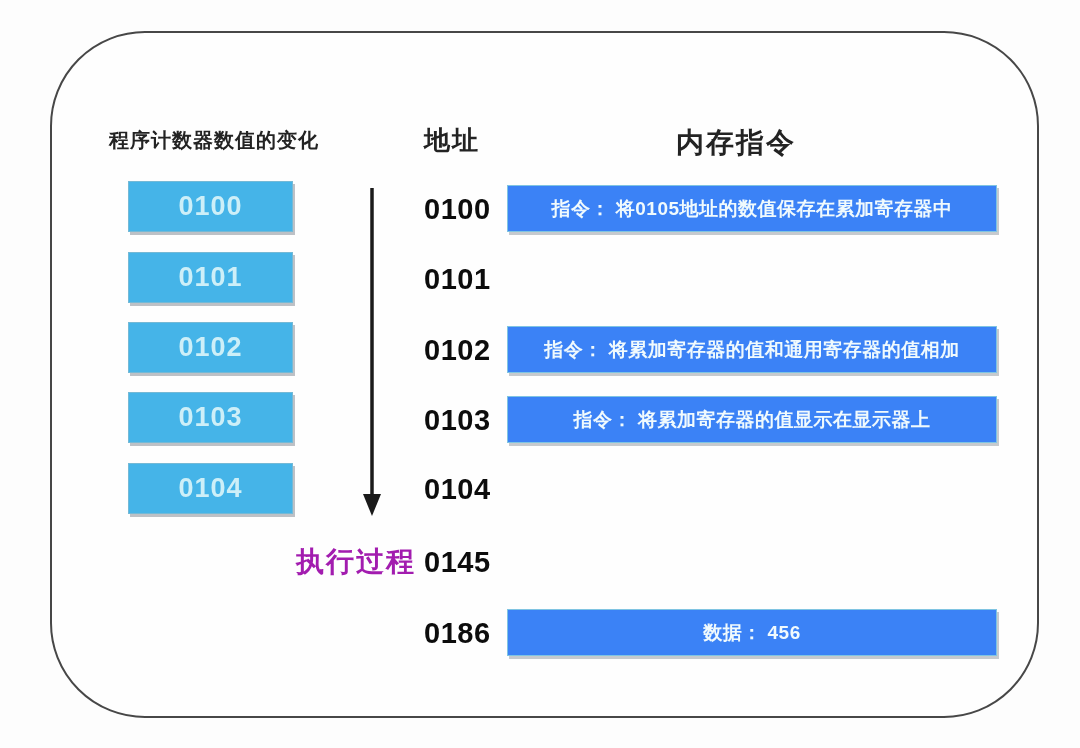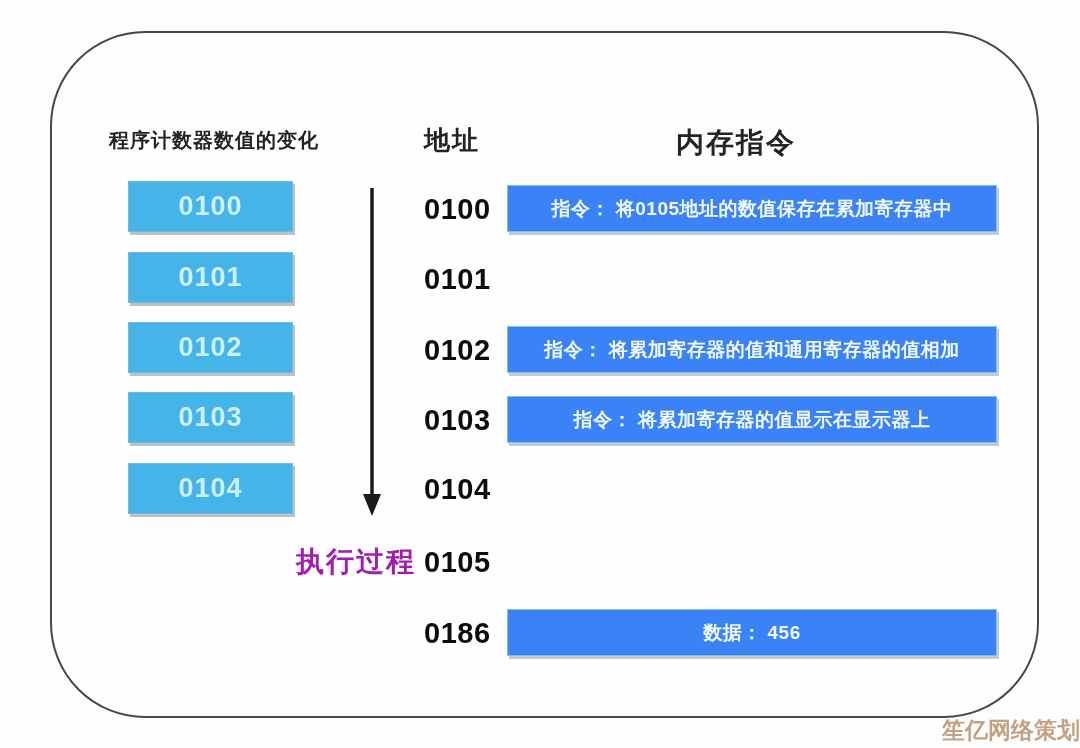--- a/index.html
+++ b/index.html
@@ -145,23 +145,22 @@
     <line x1="12" y1="4" x2="12" y2="312" stroke="#1a1a1a" stroke-width="3.5"></line>
     <polygon points="3,310 21,310 12,332" fill="#1a1a1a"></polygon>
   </svg>
   <div class="flow-label">执行过程</div>
 
   <div class="addr" style="top:193px">0100</div>
   <div class="addr" style="top:263px">0101</div>
   <div class="addr" style="top:334px">0102</div>
   <div class="addr" style="top:404px">0103</div>
   <div class="addr" style="top:473px">0104</div>
-  <div class="addr" style="top:546px">0105</div>
+  <div class="addr" style="top:546px">0145</div>
   <div class="addr" style="top:617px">0186</div>
 
   <div class="mem-box" style="top:185px">指令： 将0105地址的数值保存在累加寄存器中</div>
   <div class="mem-box" style="top:396px">指令： 将累加寄存器的值显示在显示器上</div>
   <div class="mem-box" style="top:326px">指令： 将累加寄存器的值和通用寄存器的值相加</div>
   <div class="mem-box" style="top:609px">数据： 456</div>
 
-  <div class="watermark">笙亿网络策划</div>
 
 </div>
 
 </body></html>

